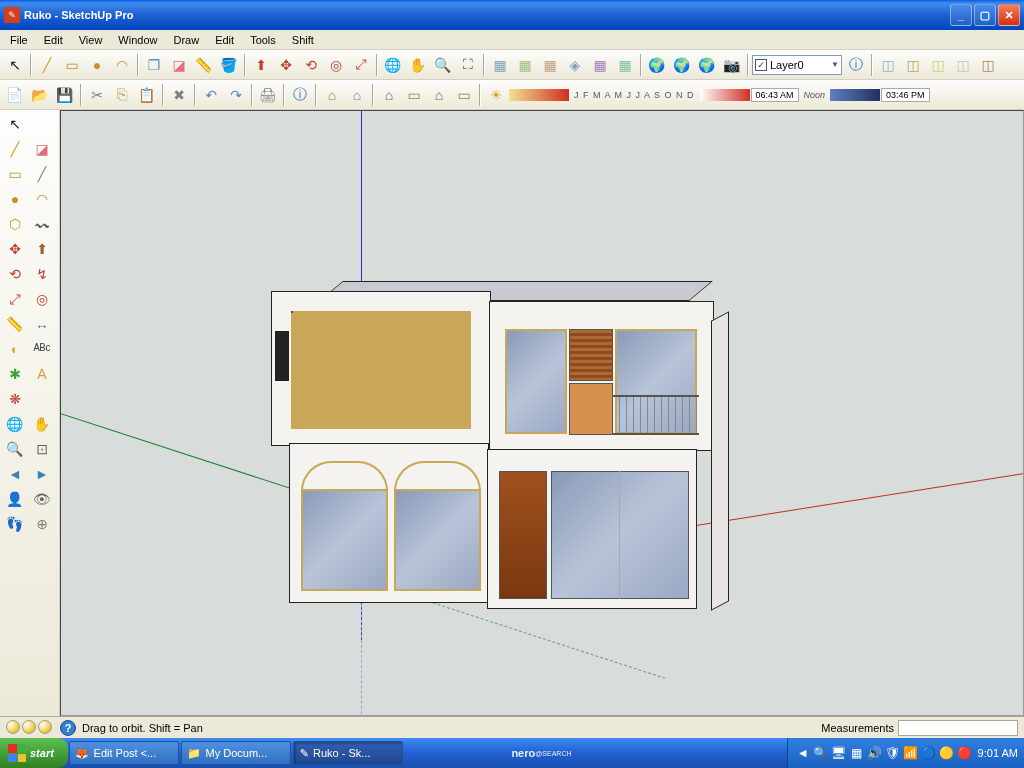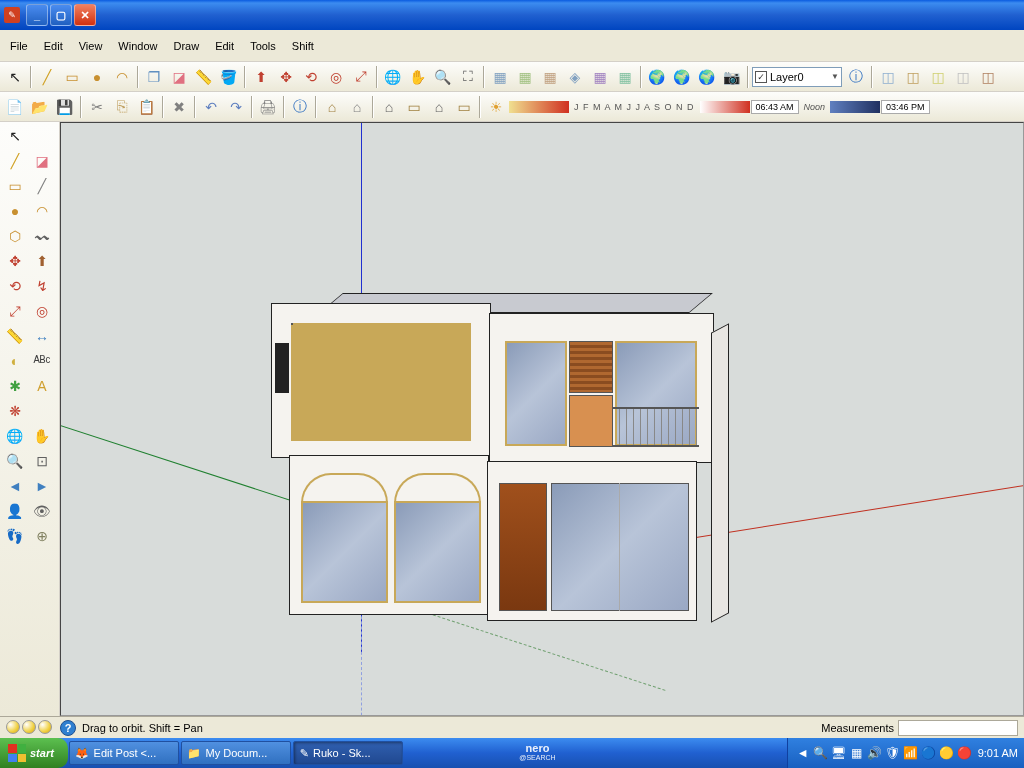--- a/index.html
+++ b/index.html
@@ -7,21 +7,21 @@
 
 
 .titlebar { height:30px; background:linear-gradient(to bottom,#0A5BE0 0%,#3C8CF0 10%,#2060D0 50%,#0045C0 100%); display:flex; align-items:center; padding:0 4px; color:#fff; }
 .titlebar .icon { width:16px; height:16px; background:#D04020; border-radius:2px; margin-right:4px; display:flex; align-items:center; justify-content:center; font-size:9px; }
 .titlebar .title { flex:1; font-weight:bold; }
 .winbtn { width:22px; height:22px; margin-left:2px; border-radius:3px; display:flex; align-items:center; justify-content:center; font-weight:bold; color:#fff; border:1px solid rgba(255,255,255,.4); }
 .winbtn.min,.winbtn.max { background:linear-gradient(#4a8cf0,#2060c0); }
 .winbtn.close { background:linear-gradient(#f08060,#d03010); }
 
 
-.menubar { height:32px; background:#ECE9D8; display:flex; align-items:center; padding:0 2px; border-bottom:1px solid #D4D0C8; }
+.menubar { height:20px; background:#ECE9D8; display:flex; align-items:center; padding:0 2px; border-bottom:1px solid #D4D0C8; }
 .menubar .item { padding:2px 8px; }
 
 
 .toolrow { display:flex; align-items:center; gap:1px; padding:2px 3px; border-bottom:1px solid #D4D0C8; background:linear-gradient(#FDFDFB,#ECE9D8); height:30px; }
 .tbtn { width:24px; height:24px; display:flex; align-items:center; justify-content:center; border:1px solid transparent; border-radius:2px; font-size:14px; }
 .sep { width:2px; height:22px; border-left:1px solid #ACA899; border-right:1px solid #fff; margin:0 2px; }
 .layerbox { display:flex; align-items:center; border:1px solid #7F9DB9; background:#fff; height:20px; padding:0 2px; width:90px; }
 .layerbox .chk { width:12px; height:12px; border:1px solid #555; margin-right:3px; display:flex; align-items:center; justify-content:center; font-size:9px; color:#333;}
 .layerbox .dd { margin-left:auto; font-size:8px; color:#555; }
 .gradbar { height:12px; width:140px; background:linear-gradient(to right,#3050a0,#88a0d0,#d0c060,#e0a040,#c04020); }
@@ -50,27 +50,28 @@
 
 
 .taskbar { height:30px; background:linear-gradient(to bottom,#3C8CF0,#2060D0 50%,#1850B0); display:flex; align-items:center; color:#fff; }
 .startbtn { height:30px; background:linear-gradient(to bottom,#5CC050,#308020); padding:0 14px 0 8px; display:flex; align-items:center; font-weight:bold; font-style:italic; border-radius:0 10px 10px 0; }
 .startbtn .flag { width:18px; height:18px; margin-right:4px; display:grid; grid-template:1fr 1fr/1fr 1fr; gap:1px; }
 .startbtn .flag span:nth-child(1){background:#E03020}.startbtn .flag span:nth-child(2){background:#40B040}.startbtn .flag span:nth-child(3){background:#4080F0}.startbtn .flag span:nth-child(4){background:#F0C030}
 .taskitem { height:24px; margin:0 1px; background:linear-gradient(#5090E0,#3070C0); border:1px solid #2050A0; border-radius:2px; display:flex; align-items:center; padding:0 6px; font-size:11px; min-width:110px; }
 .taskitem.active { background:linear-gradient(#3060B0,#204890); box-shadow:inset 1px 1px 3px rgba(0,0,0,.4); }
 .tray { margin-left:auto; height:30px; background:linear-gradient(#3080E0,#1860C0); display:flex; align-items:center; padding:0 6px; border-left:1px solid #1040A0; }
 .tray .ticon { width:16px; height:16px; margin:0 1px; font-size:12px; display:flex; align-items:center; justify-content:center; }
-.nero { margin:16px auto; font-size:10px; opacity:.9; display:flex; flex-direction:column; align-items:center; line-height:9px;}
+.nero { margin:16px auto; font-size:10px; opacity:.9; display:flex; flex-direction:row; align-items:center; line-height:9px;}
 </style>
 </head>
 <body>
 
 <div class="titlebar">
   <div class="icon">✎</div>
+  <div class="title">Ruko - SketchUp Pro</div>
   <div class="winbtn min">_</div>
   <div class="winbtn max">▢</div>
   <div class="winbtn close">✕</div>
 </div>
 
 <div class="menubar" id="menubar">
     <div class="item">File</div>
     <div class="item">Edit</div>
     <div class="item">View</div>
     <div class="item">Window</div>

